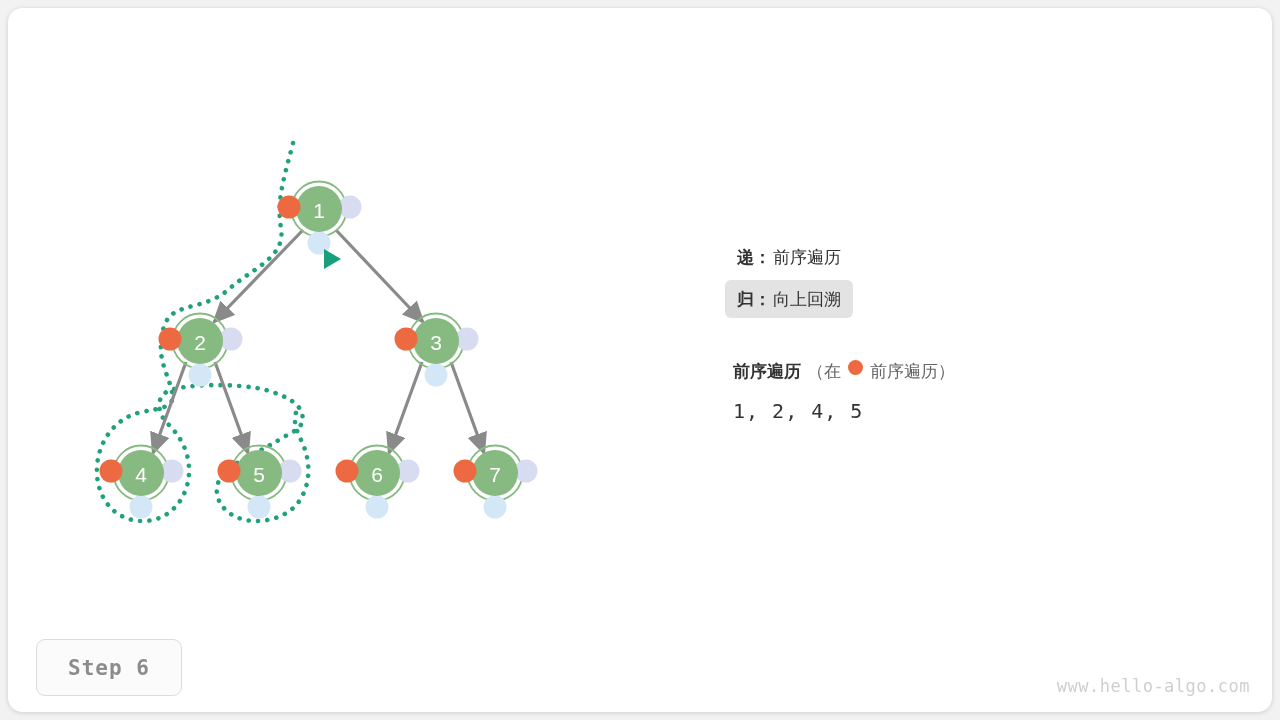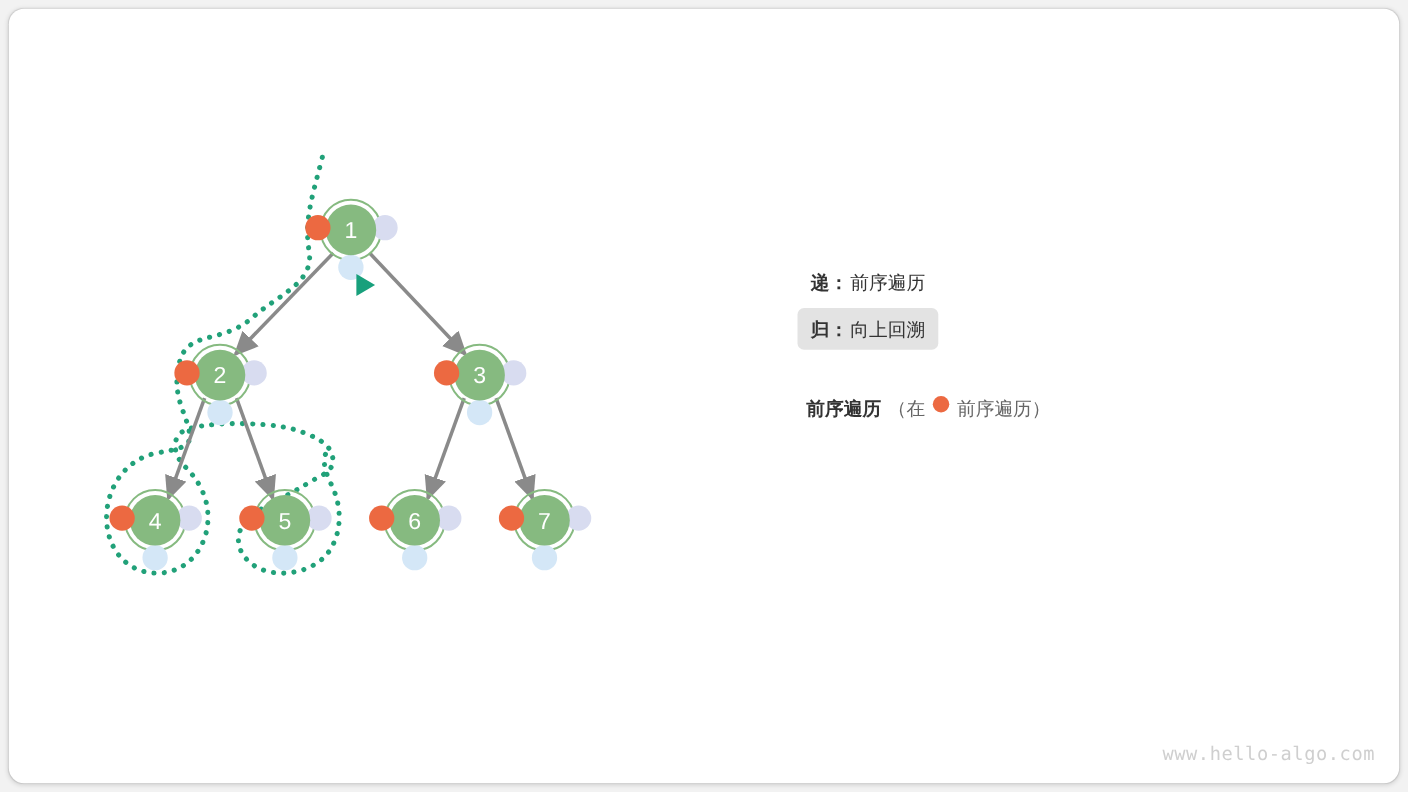--- a/index.html
+++ b/index.html
@@ -254,17 +254,21 @@
     </div>
   </div>
 
   <div id="traversal">
     <div id="traversal-head">
       <span class="tv-title">前序遍历</span>
       <span>（在</span>
       <span class="dot-inline"></span>
       <span>前序遍历）</span>
     </div>
+    <div id="traversal-seq">1, 2, 4, 5</div>
   </div>
 
+  <div id="step-badge">
+    <span>Step 6</span>
+  </div>
 
   <div id="footer-url">www.hello-algo.com</div>
 </div>
 
 </body></html>

